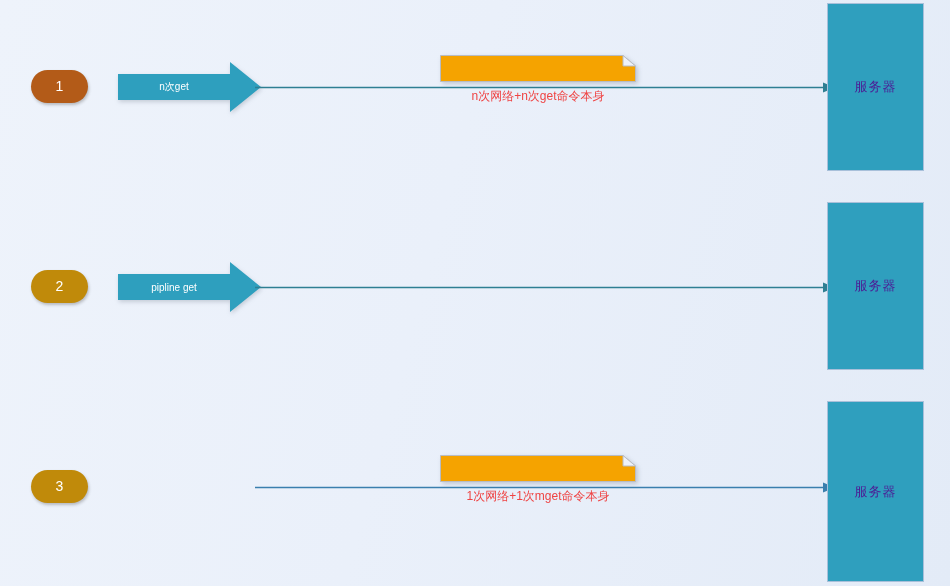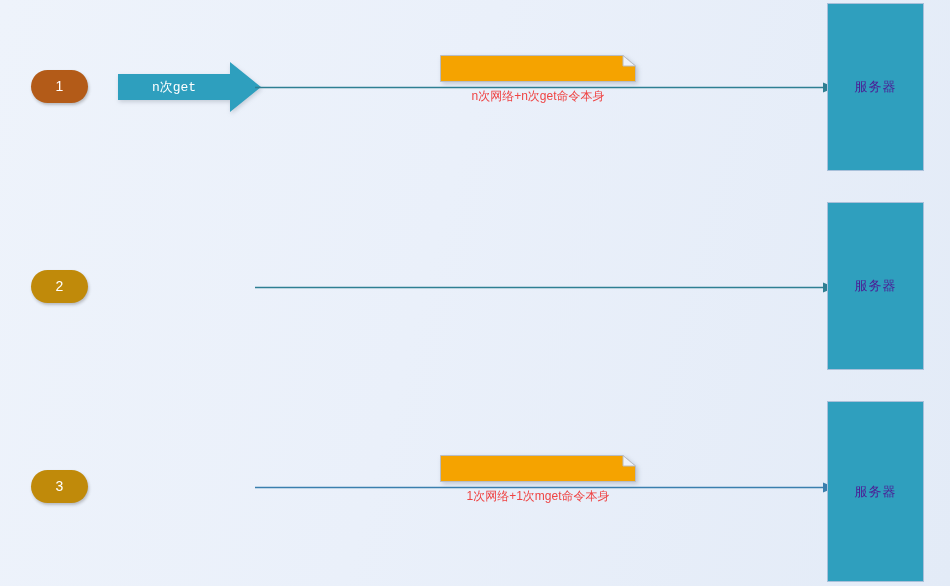--- a/index.html
+++ b/index.html
@@ -61,24 +61,23 @@
   .block-arrow .arrow-label {
     position: absolute;
     left: 0;
     top: 0;
     width: 112px;
     height: 50px;
     display: flex;
     align-items: center;
     justify-content: center;
     color: #ffffff;
-    font-size: 13px;
+    font-size: 10px;
     white-space: nowrap;
     user-select: none;
-    font-family: Liberation Mono, monospace;
   }
 
   
   .connector {
     position: absolute;
     left: 255px;
     top: 80px;
     width: 580px;
     height: 15px;
   }
@@ -167,20 +166,26 @@
       <div class="note-label">n次网络+n次get命令本身</div>
     </div>
   </div>
 
   <div class="row row-2">
 
     <div class="badge" style="background: rgb(192, 138, 10);">
       <span>2</span>
     </div>
 
+    <div class="block-arrow">
+      <svg width="143" height="50" viewBox="0 0 143 50" xmlns="http://www.w3.org/2000/svg">
+        <polygon points="0,12 112,12 112,0 143,25 112,50 112,38 0,38" fill="#2e9fbe"></polygon>
+      </svg>
+      <div class="arrow-label">pipline get</div>
+    </div>
 
     <div class="connector">
       <svg width="580" height="15" viewBox="0 0 580 15" xmlns="http://www.w3.org/2000/svg">
         <line x1="0" y1="7.5" x2="568" y2="7.5" stroke-width="1.4" stroke="#2e7f93"></line>
         <polygon points="568,2.5 580,7.5 568,12.5" fill="#2e7f93"></polygon>
       </svg>
     </div>
 
   </div>
 

